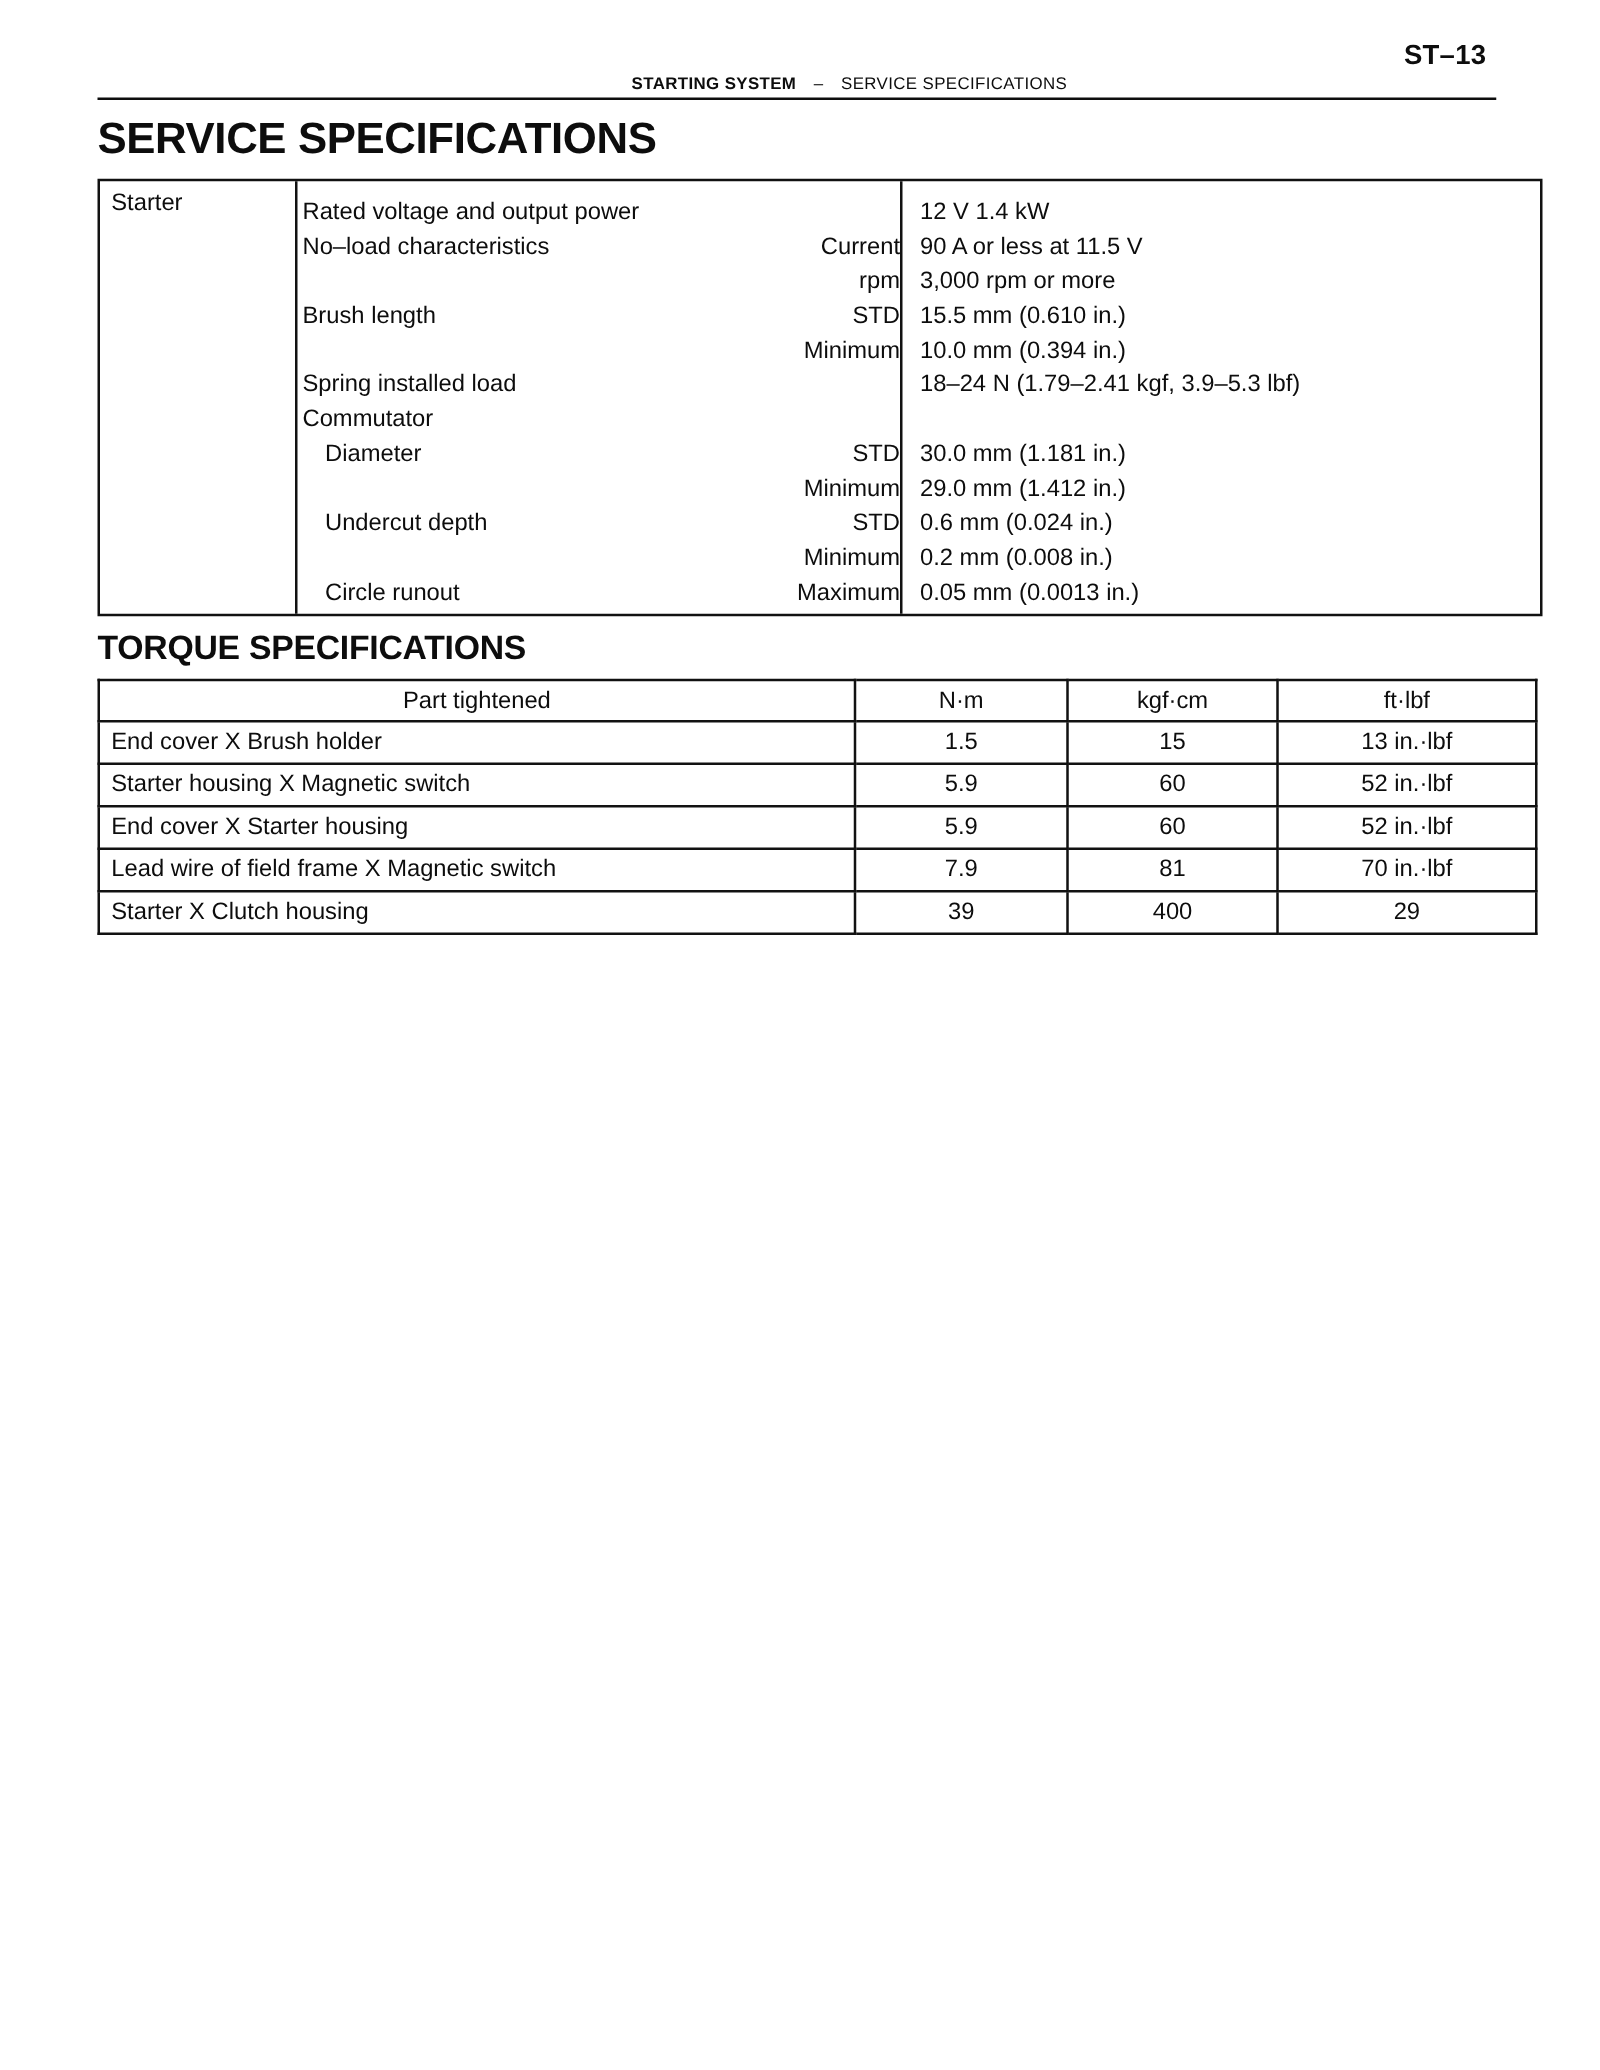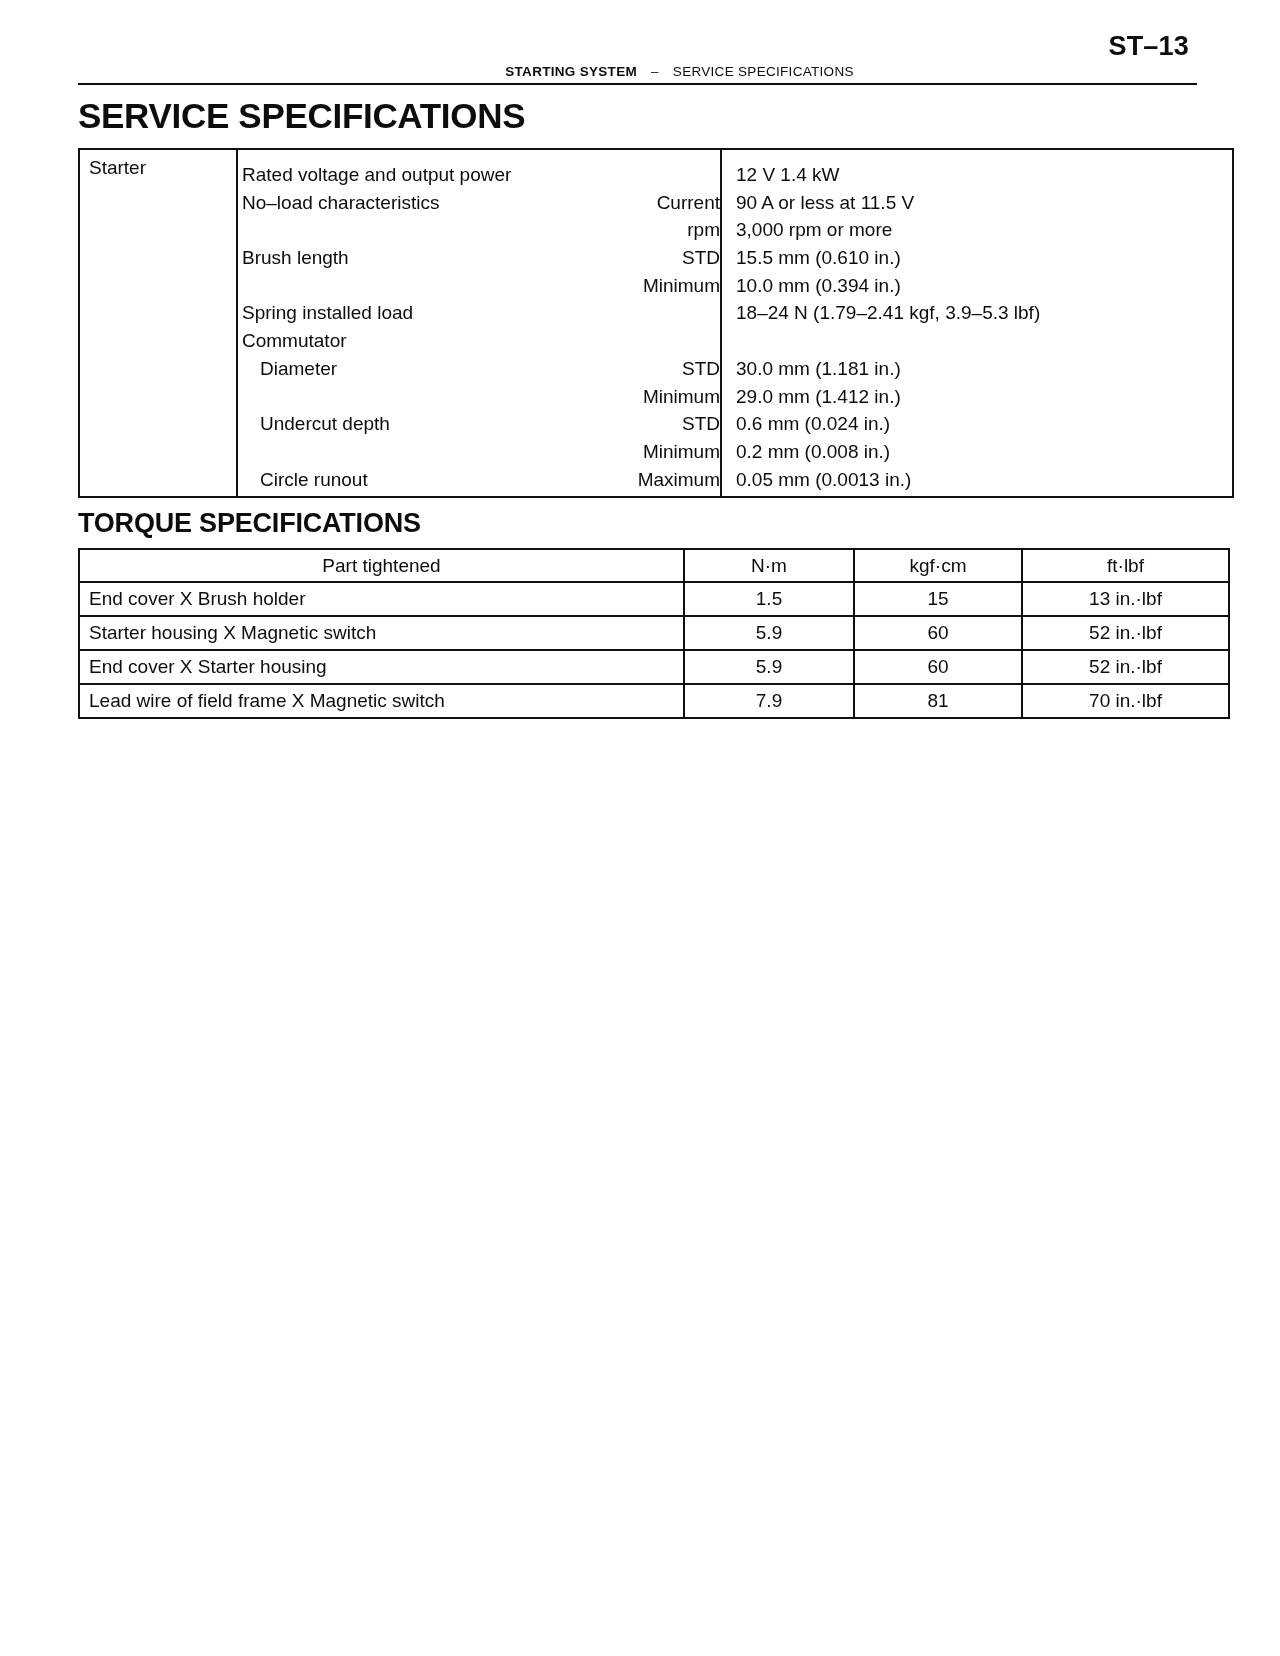--- a/index.html
+++ b/index.html
@@ -9,21 +9,21 @@
     color: #0d0d0d;
     -webkit-font-smoothing: antialiased;
   }
   .page { width: 1119px; margin-left: 78px; }
 
   
   .page-num {
     margin-top: 31px;
     text-align: right;
     padding-right: 8px;
-    font-size: 27px;
+    font-size: 22px;
     font-weight: bold;
     letter-spacing: 0.2px;
   }
   .crumb {
     margin-top: 2px;
     text-align: center;
     position: relative;
     left: 42px;
     font-size: 13.5px;
     letter-spacing: 0.3px;
@@ -248,16 +248,22 @@
     <td>52 in.·lbf</td>
   </tr>
 
   <tr>
     <td class="part">Lead wire of field frame X Magnetic switch</td>
     <td>7.9</td>
     <td>81</td>
     <td>70 in.·lbf</td>
   </tr>
 
+  <tr>
+    <td class="part">Starter X Clutch housing</td>
+    <td>39</td>
+    <td>400</td>
+    <td>29</td>
+  </tr>
 </tbody>
   </table>
 
 </div>
 
 </body></html>

